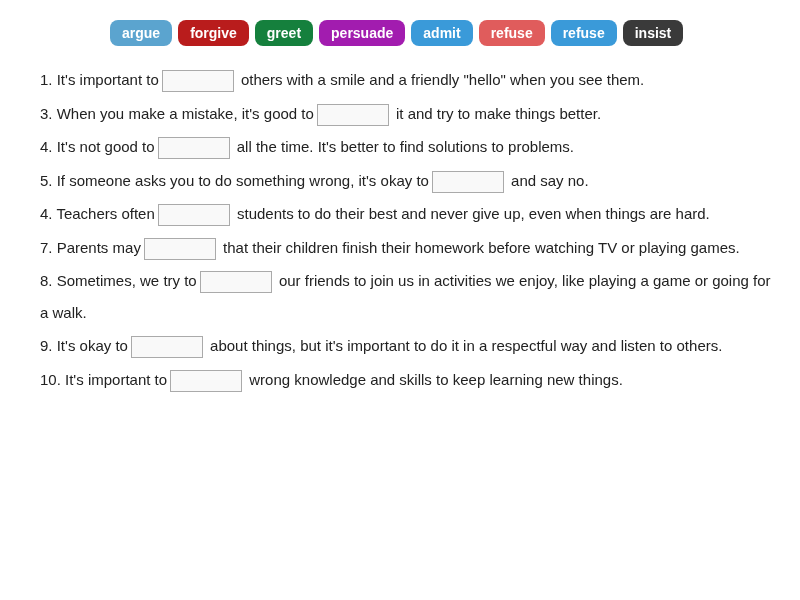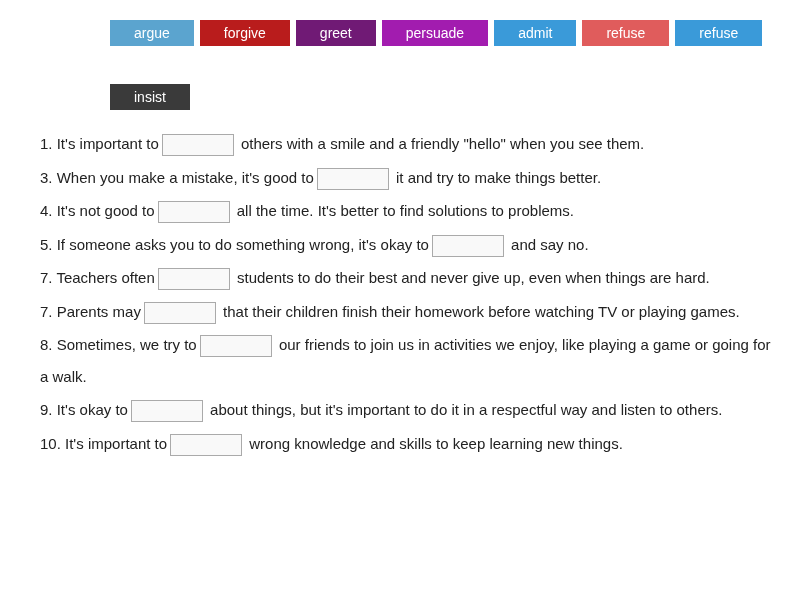--- a/index.html
+++ b/index.html
@@ -13,25 +13,25 @@
       padding: 20px;
     }
     .word-bank {
       display: flex;
       flex-wrap: wrap;
       gap: 6px;
       margin-bottom: 18px;
       padding-left: 90px;
     }
     .word-chip {
-      padding: 5px 24px;
-      border-radius: 0;
+      padding: 5px 12px;
+      border-radius: 8px;
       color: #fff;
       font-size: 14px;
-      font-weight: 400;
+      font-weight: 700;
       cursor: pointer;
       user-select: none;
     }
     .sentences {
       padding-left: 20px;
       line-height: 2.1;
     }
     .sentence {
       margin-bottom: 2px;
     }
@@ -44,31 +44,31 @@
       vertical-align: middle;
       margin: 0 3px;
     }
   </style>
 </head>
 <body>
 
 <div class="word-bank">
 <span class="word-chip" style="background-color: rgb(91, 164, 207);">argue</span>
     <span class="word-chip" style="background-color: #b91c1c;">forgive</span>
-    <span class="word-chip" style="background-color: #701a75;">greet</span>
+    <span class="word-chip" style="background-color: #15803d;">greet</span>
     <span class="word-chip" style="background-color: #a21caf; text-align: center;">persuade</span>
     <span class="word-chip" style="background-color: rgb(58, 154, 217);">admit</span>
     <span class="word-chip" style="background-color: rgb(224, 92, 92);">refuse</span>
     <span class="word-chip" style="background-color: rgb(58, 154, 217);">refuse</span>
-    <span class="word-chip" style="background-color: rgb(58, 58, 58); margin-top: 32px;">insist</span>
+    <span class="word-chip" style="background-color: rgb(58, 58, 58);">insist</span>
   </div>
 
 <div class="sentences">
 <div class="sentence"><span>1. It's important to</span><span class="blank"></span><span> others with a smile and a friendly "hello" when you see them.</span></div>
     <div class="sentence"><span>3. When you make a mistake, it's good to</span><span class="blank"></span><span> it and try to make things better.</span></div>
     <div class="sentence"><span>4. It's not good to</span><span class="blank"></span><span> all the time. It's better to find solutions to problems.</span></div>
     <div class="sentence"><span>5. If someone asks you to do something wrong, it's okay to</span><span class="blank"></span><span> and say no.</span></div>
-    <div class="sentence"><span>7. Teachers often</span><span class="blank"></span><span> students to do their best and never give up, even when things are hard.</span></div>
+    <div class="sentence"><span>4. Teachers often</span><span class="blank"></span><span> students to do their best and never give up, even when things are hard.</span></div>
     <div class="sentence"><span>7. Parents may</span><span class="blank"></span><span> that their children finish their homework before watching TV or playing games.</span></div>
     <div class="sentence"><span>8. Sometimes, we try to</span><span class="blank"></span><span> our friends to join us in activities we enjoy, like playing a game or going for a walk.</span></div>
     <div class="sentence"><span>9. It's okay to</span><span class="blank"></span><span> about things, but it's important to do it in a respectful way and listen to others.</span></div>
     <div class="sentence"><span>10. It's important to</span><span class="blank"></span><span> wrong knowledge and skills to keep learning new things.</span></div>
   </div>
 
 </body></html>

